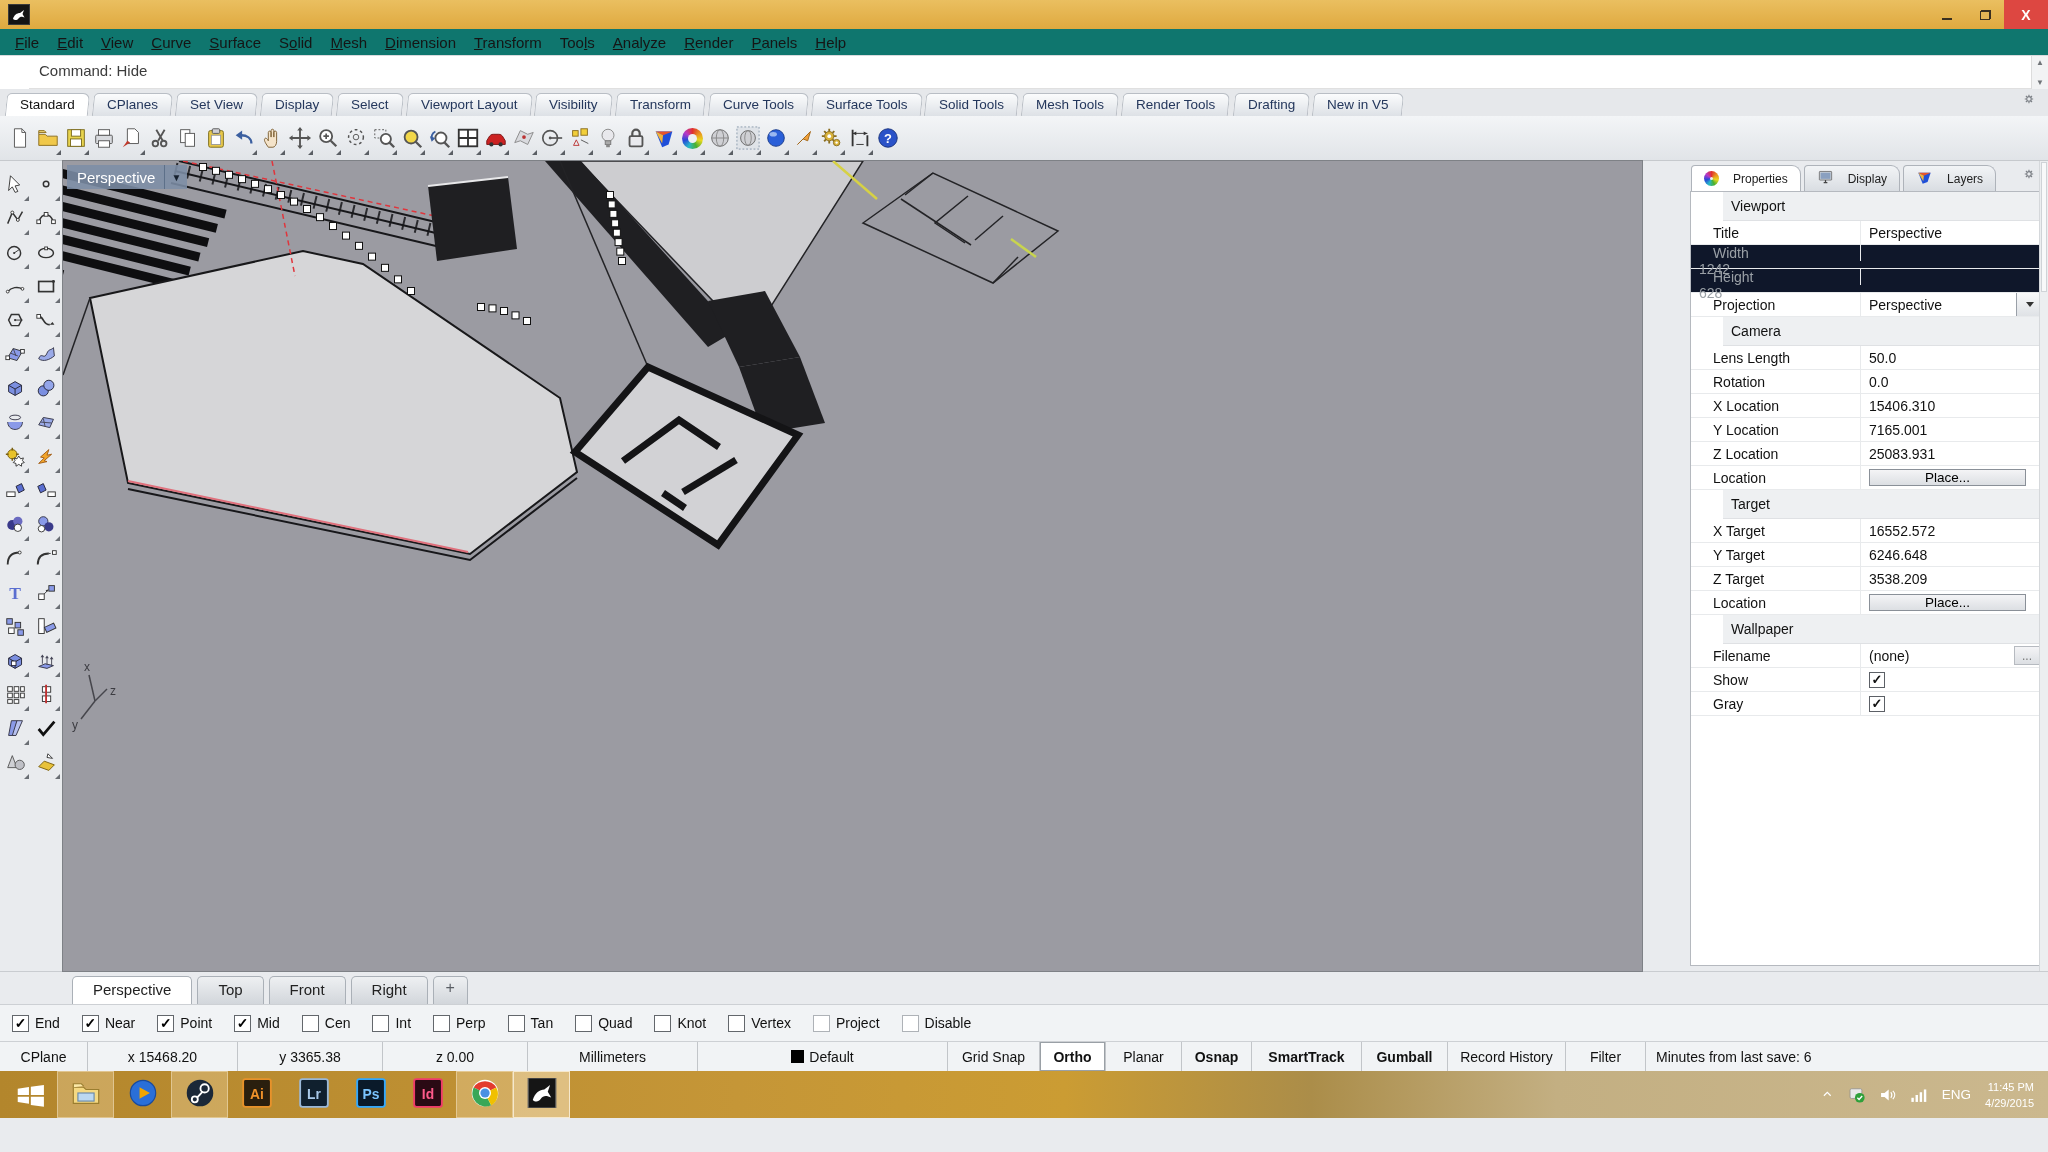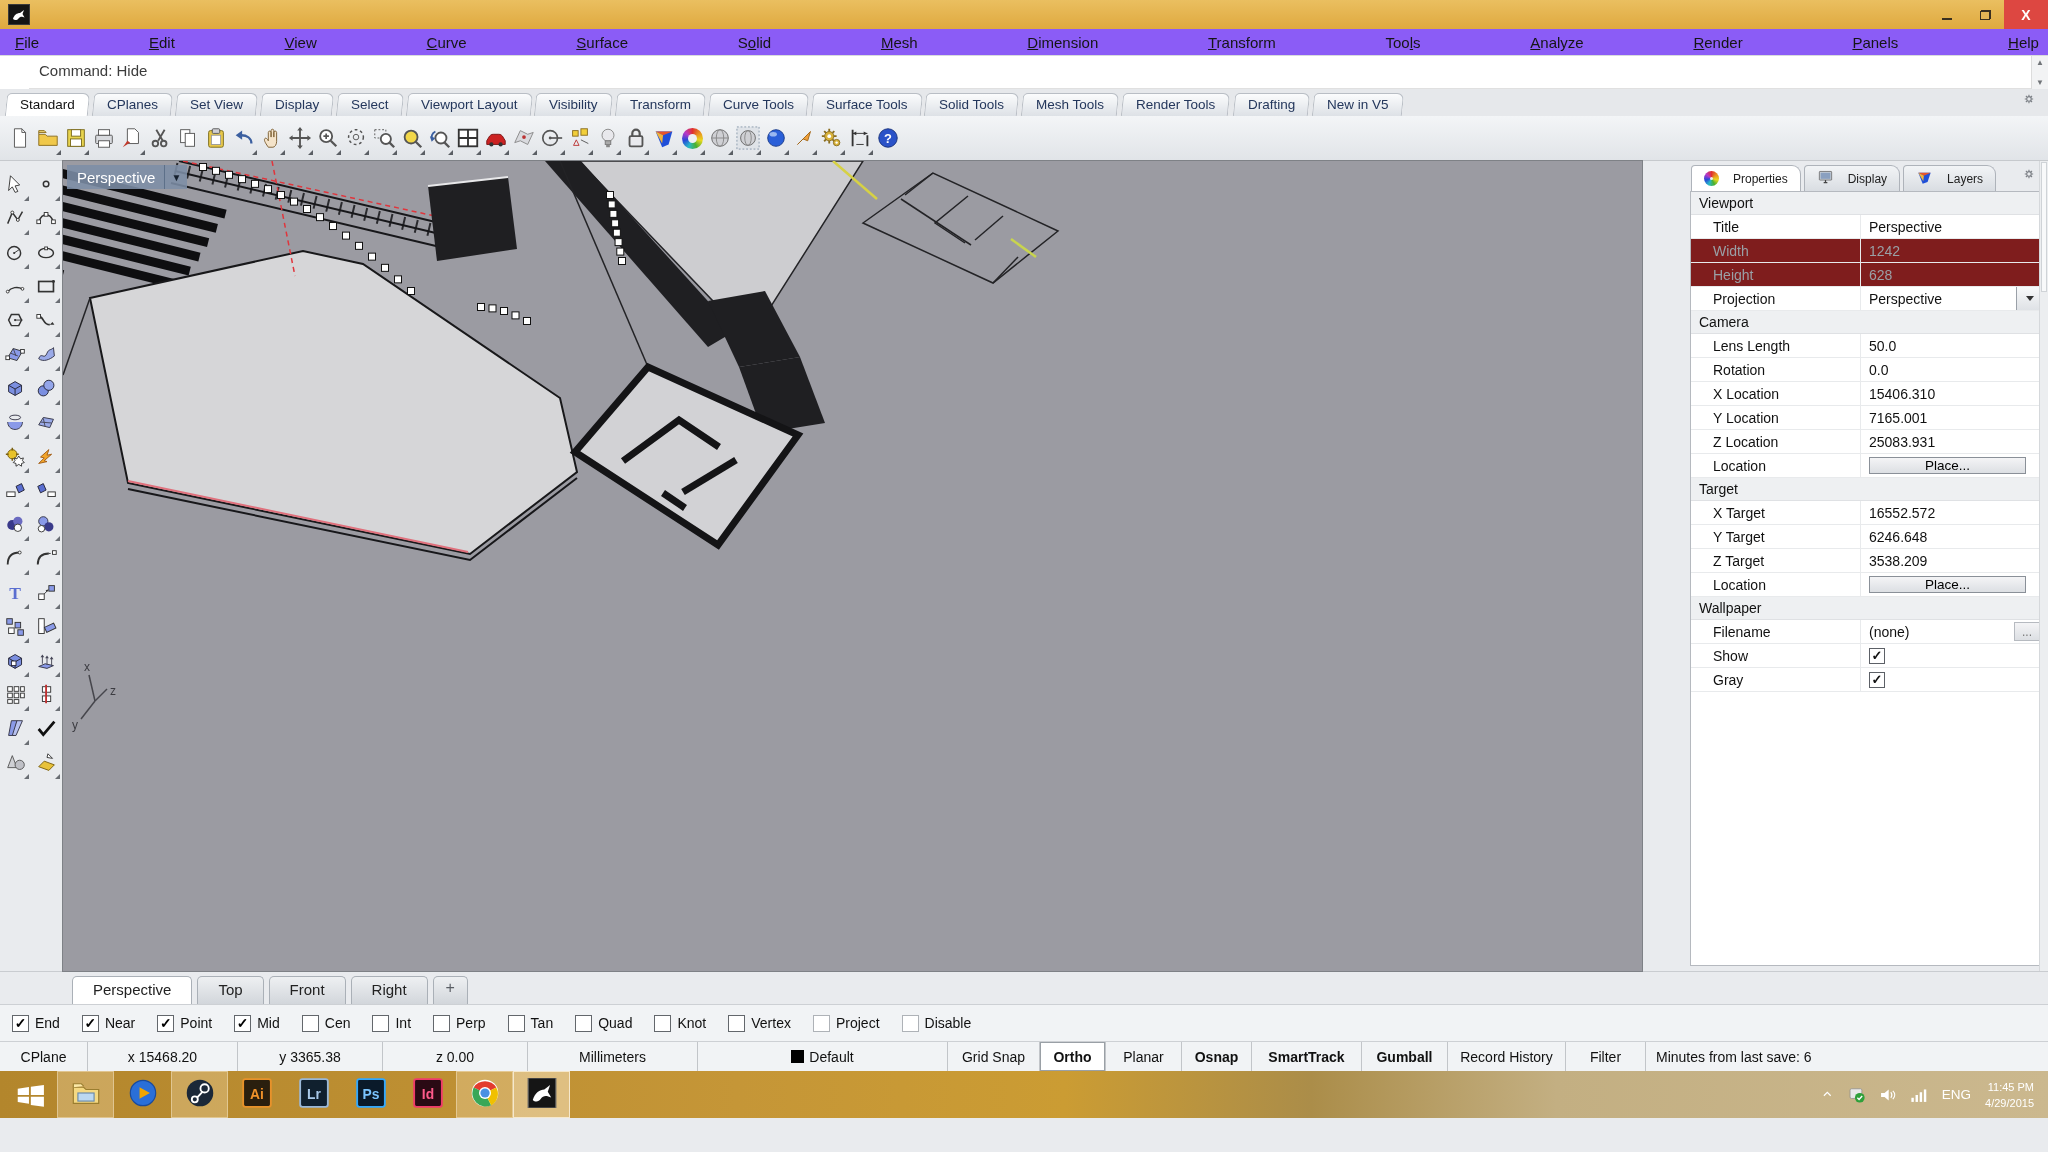--- a/index.html
+++ b/index.html
@@ -12,21 +12,21 @@
   #title-text { position:absolute; left:0; right:0; text-align:center; color:#332b12; font-size:15px; }
   #winbtns { margin-left:auto; display:flex; height:100%; align-items:stretch; z-index:2; }
   .wbtn { width:38px; display:flex; align-items:center; justify-content:center; color:#3a3020; font-size:14px; cursor:default; }
   .wbtn.close { width:44px; background:#dd4741; color:#fff; font-weight:bold; }
   .restore-glyph { width:11px; height:10px; position:relative; }
   .restore-glyph::before { content:""; position:absolute; right:0; top:0; width:8px; height:7px; border:1px solid #3a3020; }
   .restore-glyph::after { content:""; position:absolute; left:0; bottom:0; width:8px; height:7px; border:1px solid #3a3020; background:#e3b455; }
   .min-glyph { width:10px; height:2px; background:#3a3020; margin-top:8px; }
 
   
-  #menubar { height:27px; background:#8b5cf6; border-bottom:1px solid #d8dadd; display:flex; align-items:center; padding-left:6px;justify-content:space-between; }
+  #menubar { height:27px; background:#0f766e; border-bottom:1px solid #d8dadd; display:flex; align-items:center; padding-left:6px; }
   .menu-item { padding:3px 9px; font-size:15px; color:#151515; cursor:default; }
   .menu-item .accel { text-decoration:underline; }
 
   
   #cmdwrap { position:relative; background:#fff;padding-left:29px; }
   #cmd-history { height:33px; border-bottom:1px solid #e0e0e0; padding:6px 20px 0 10px; font-size:15px; color:#3c3c3c; background:#fff; }
   #cmd-prompt { height:34px; padding:7px 20px 0 10px; font-size:15px; color:#111; font-weight:bold; background:#fff; border-bottom:1px solid #c6c8cb; }
   #cmd-scroll { position:absolute; right:0; top:0; bottom:0; width:17px; background:#f2f3f4; border-left:1px solid #dcdcdc; display:flex; flex-direction:column; justify-content:space-between; align-items:center; padding:2px 0; }
   .scroll-arrow { font-size:8px; color:#707478; }
 
@@ -58,25 +58,25 @@
   #vp-label .caret { width:22px; text-align:center; font-size:10px; color:#16202e; }
 
   
   #gapcol { width:43px; background:#e9ebee; }
   #panel { width:363px; background:#e9ebee; position:relative; }
   #ptabs { height:30px; display:flex; align-items:flex-end; padding-left:6px; position:relative; }
   .ptab { height:26px; display:flex; align-items:center; gap:14px; padding:0 12px; font-size:12px; color:#222; background:linear-gradient(#f2f4f6,#d9dde2); border:1px solid #aeb3ba; border-bottom:none; border-radius:4px 9px 0 0; margin-right:3px; }
   .ptab.active { background:#fff; z-index:2; }
   #panel-gear { position:absolute; right:8px; top:8px; }
   #pbody { position:absolute; top:30px; left:5px; right:5px; bottom:5px; background:#fff; border:1px solid #b5b9bf; overflow:hidden; }
-  .psection { height:23px; background:#eef0f2; border-bottom:1px solid #dfe1e4; display:flex; align-items:center; padding-left:8px; font-size:14px; color:#111; }
+  .psection { height:29px; background:#eef0f2; border-bottom:1px solid #dfe1e4; display:flex; align-items:center; padding-left:8px; font-size:14px; color:#111;margin-left:32px; }
   .prow { height:24px; display:flex; border-bottom:1px solid #e8eaec; font-size:14px; color:#111; align-items:stretch; }
   .prow .plabel { width:170px; display:flex; align-items:center; padding-left:22px; border-right:1px solid #e8eaec; }
   .prow .pvalue { flex:1; display:flex; align-items:center; padding-left:8px; position:relative; }
-  .prow.disabled { background:#7f1d1d; }
+  .prow.disabled { background:#0f172a;flex-direction:column; }
   .prow.disabled .plabel, .prow.disabled .pvalue { color:#9aa0a6; }
   .dropbtn { position:absolute; right:0; top:0; bottom:0; width:26px; background:linear-gradient(#f8f9fa,#dfe2e6); border-left:1px solid #9aa0a8; display:flex; align-items:center; justify-content:center; }
   .dropbtn i { width:0; height:0; border-left:4px solid transparent; border-right:4px solid transparent; border-top:5px solid #333; }
   .rowbtn { flex:1; margin:2px 16px 2px 0; background:linear-gradient(#f4f4f6,#dcdfe3); border:1px solid #8a9098; font-size:13.5px; display:flex; align-items:center; justify-content:center; font-family:inherit; }
   .dots-btn { position:absolute; right:2px; top:2px; bottom:2px; width:26px; background:linear-gradient(#f4f4f6,#dcdfe3); border:1px solid #b6bac0; color:#777; display:flex; align-items:center; justify-content:center; font-size:12px; }
   .pcb { width:16px; height:16px; background:#fff; border:1px solid #5c6066; display:flex; align-items:center; justify-content:center; font-size:13px; font-weight:bold; color:#111; }
   #panel-scroll { position:absolute; right:0; top:0; bottom:0; width:9px; background:#eceef0; border-left:1px solid #d5d8db; }
   #panel-scroll .thumb { margin:1px; height:130px; background:#f8f9fa; border:1px solid #cfd3d7; }
 
   

